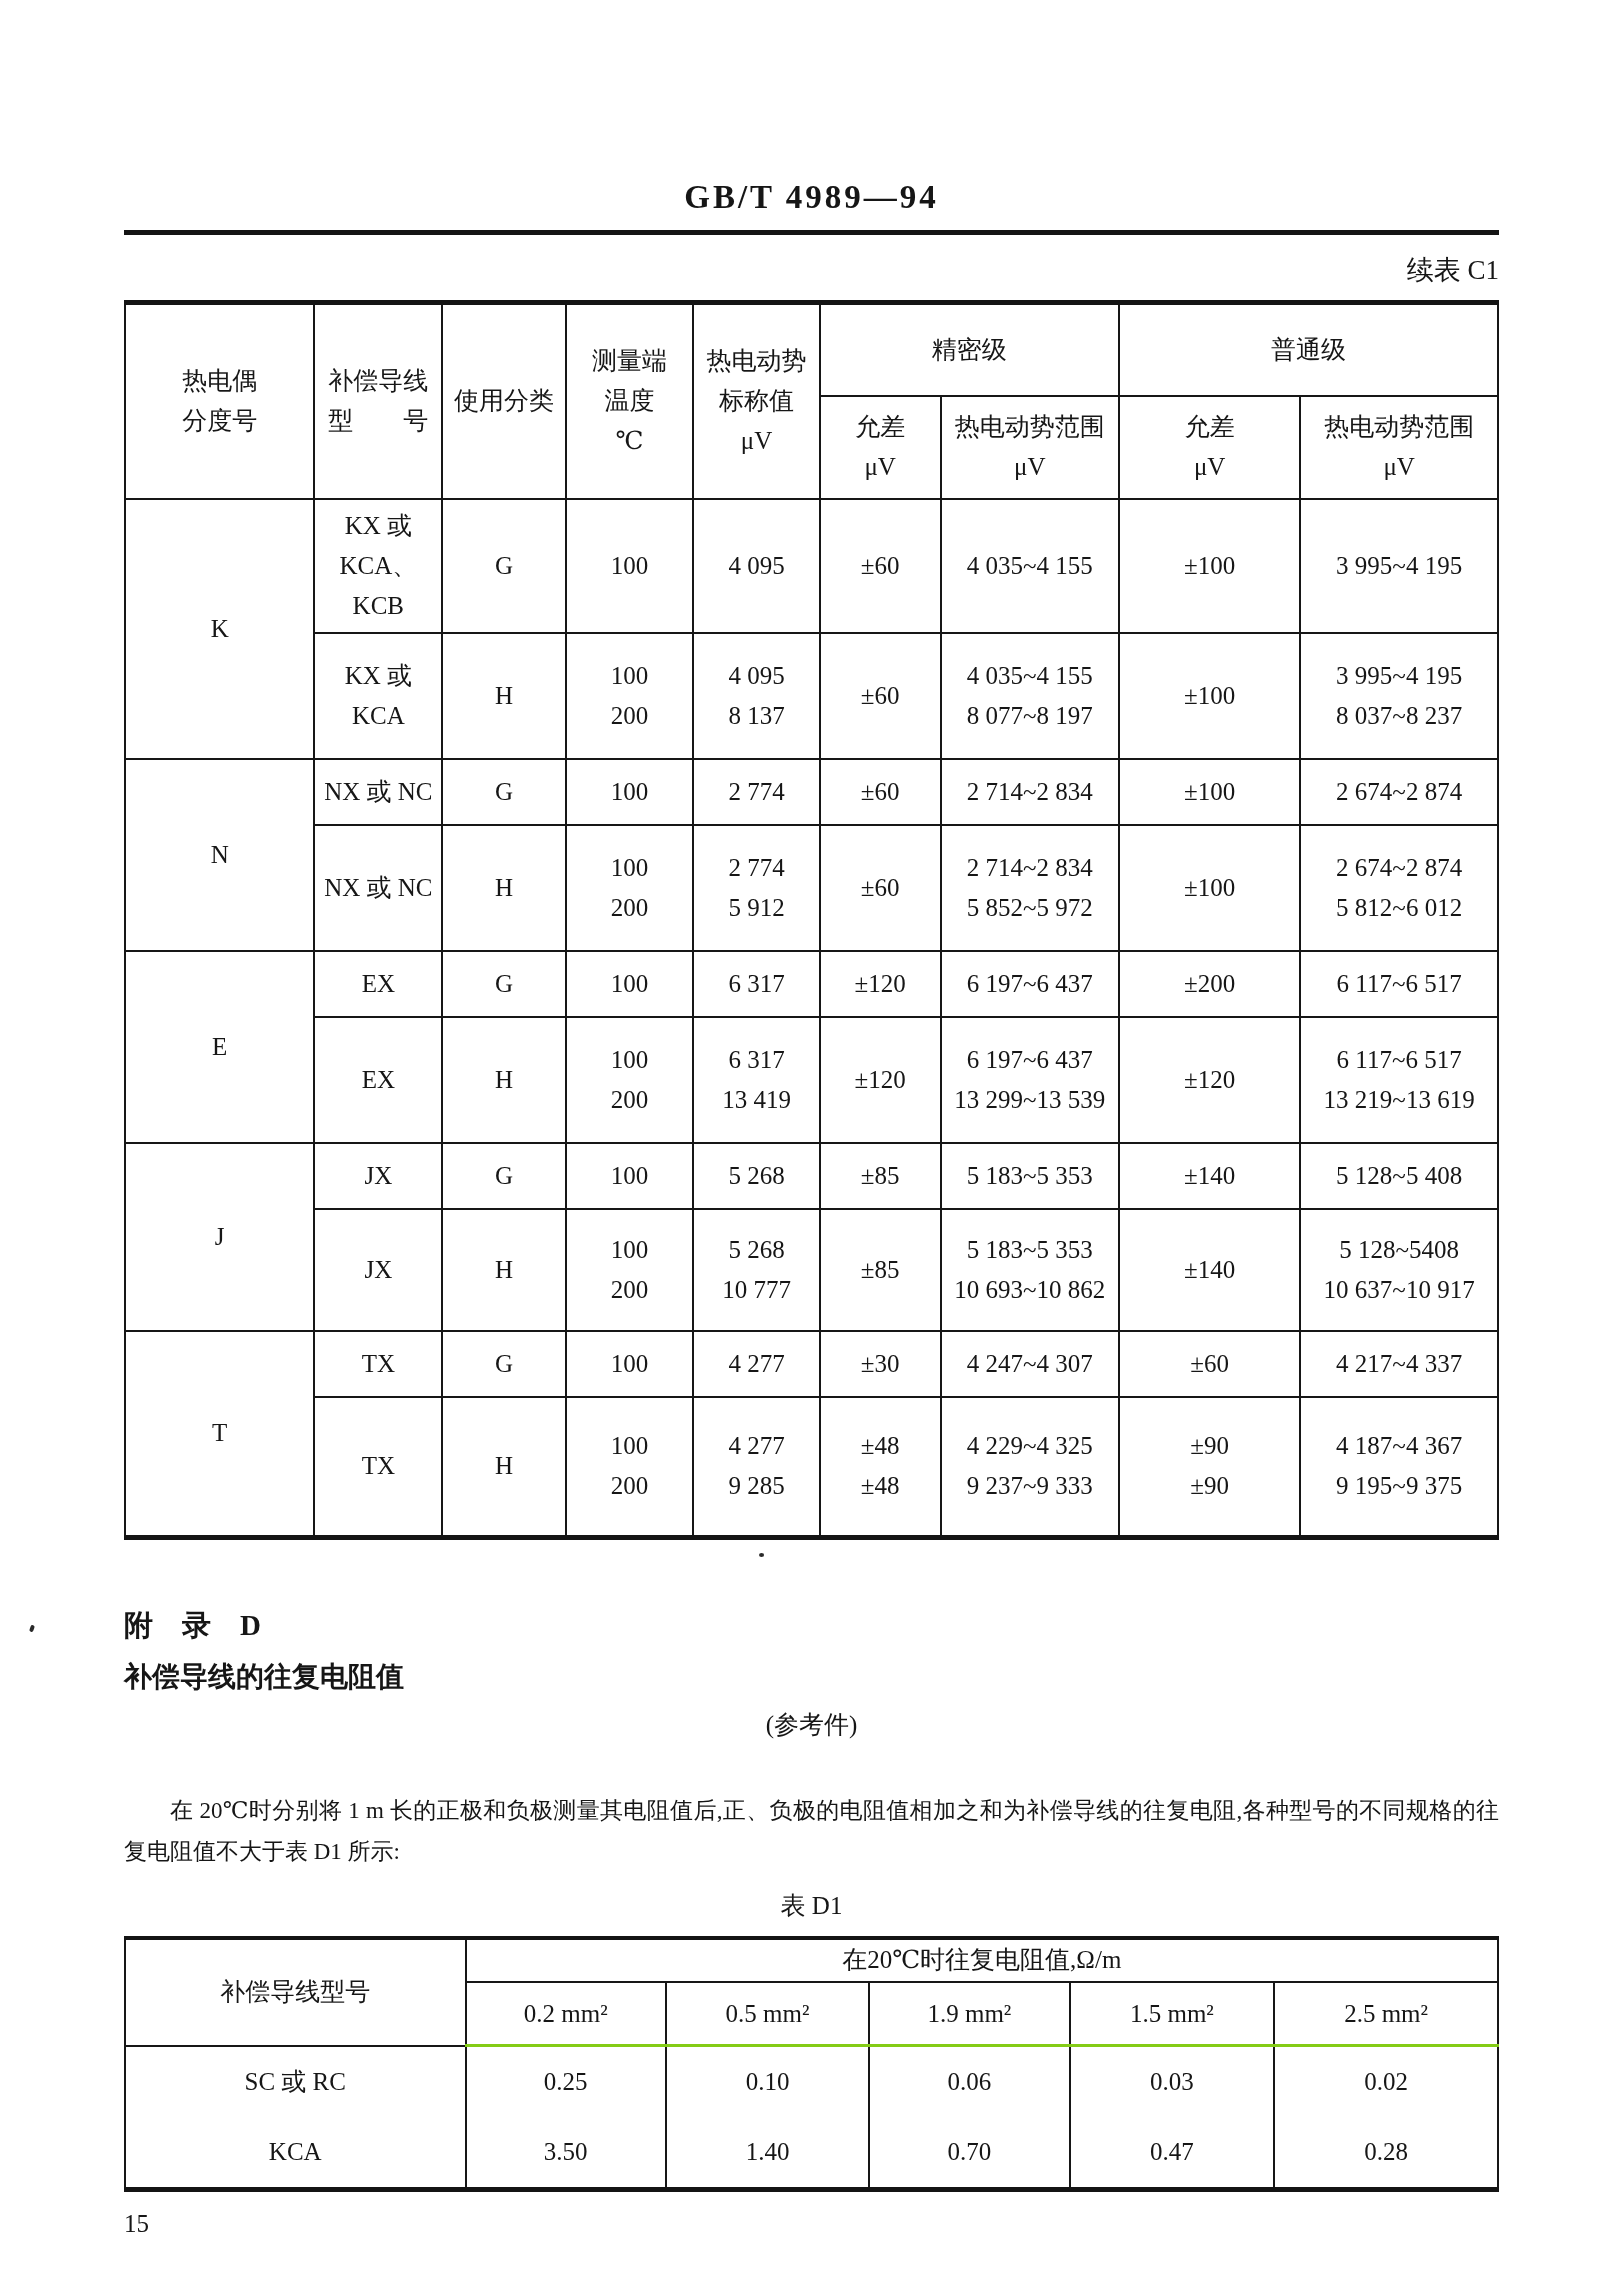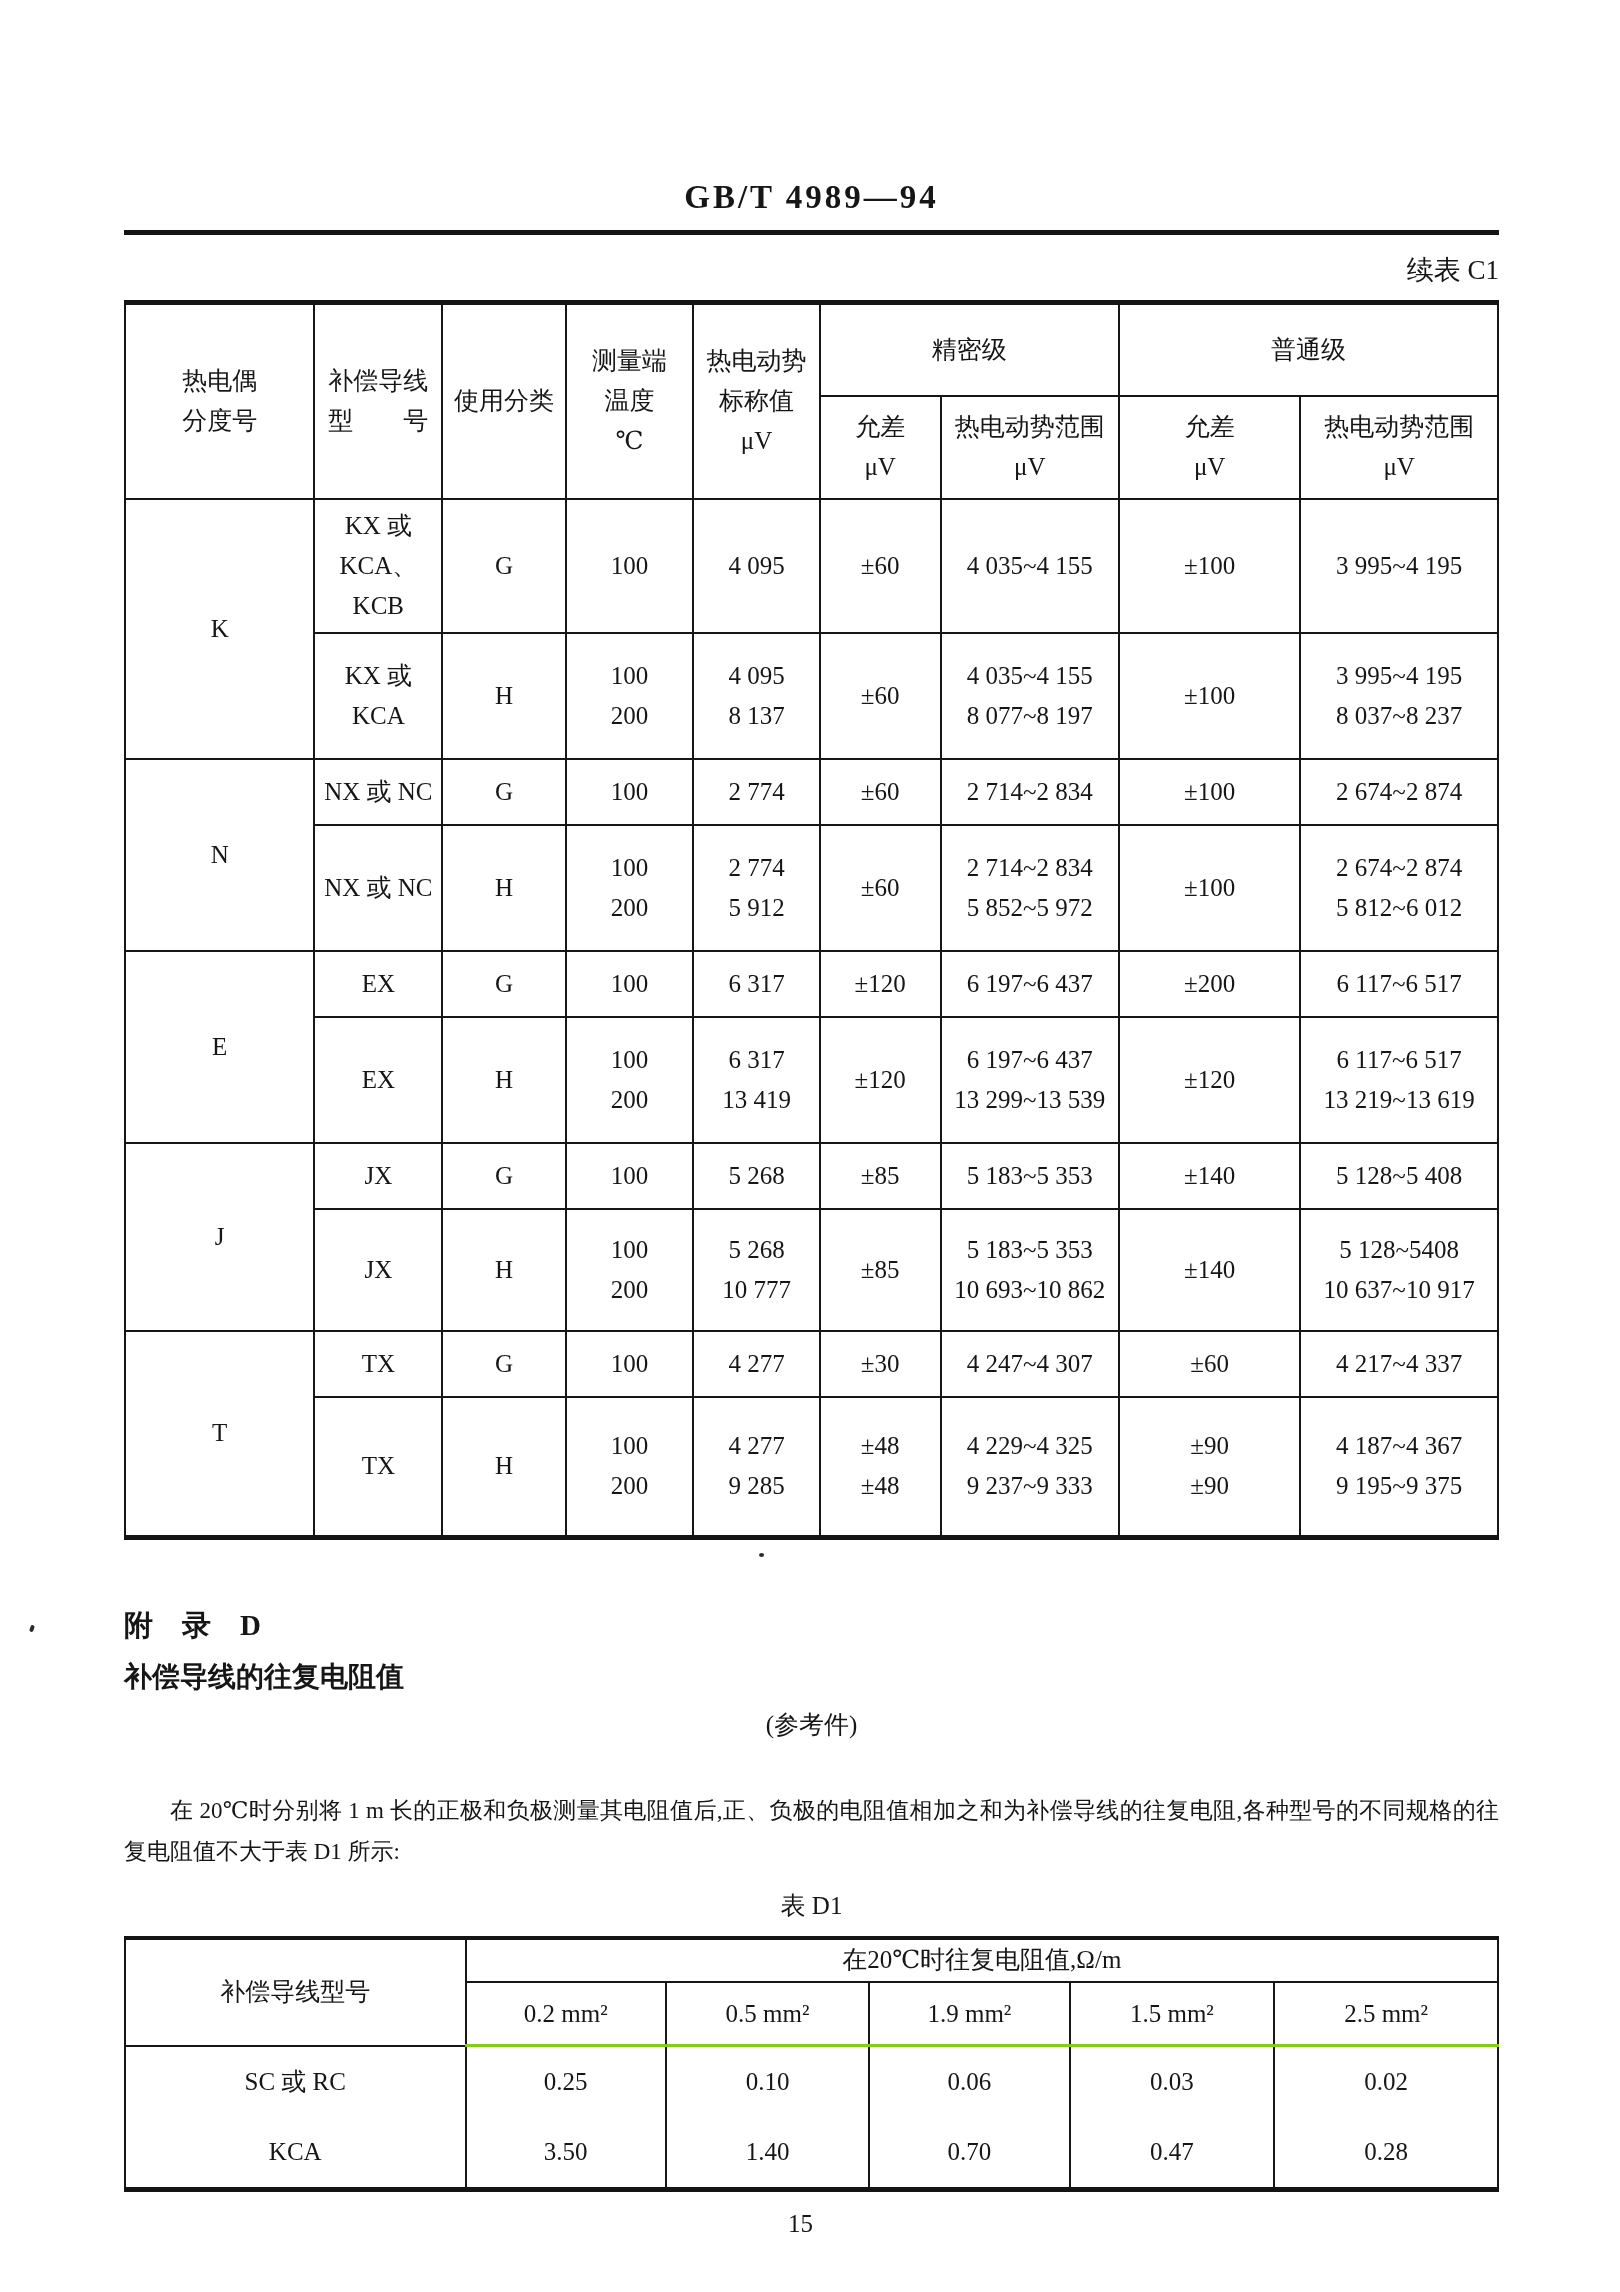--- a/index.html
+++ b/index.html
@@ -45,21 +45,21 @@
     font-size:23px;line-height:1.78;
     text-align:justify;
     text-indent:2em;
   }
   .d1-caption{margin-top:16px;text-align:center;font-size:25px;}
   .d1{margin-top:14px;border-top:4px solid #141414;border-bottom:5px solid #141414;}
   .d1-hd1{height:44px;}
   .d1-hd2{height:64px;}
   .d1-hd2 td{border-bottom:3px solid #84cc16;}
   .d1-body td{border-top:none;border-bottom:none;height:70px;}
-  .page-number{margin-top:18px;text-align:center;padding-right:22px;font-size:25px;}
+  .page-number{margin-top:18px;text-align:left;padding-right:22px;font-size:25px;}
   .speck{position:absolute;background:#2a2a2a;border-radius:50%;}
   .speck-1{left:759px;top:1553px;width:5px;height:4px;}
   .speck-2{left:30px;top:1625px;width:4px;height:7px;transform:rotate(20deg);border-radius:2px;}
 </style>
 </head>
 <body>
 
 <div class="page">
   <div class="content">
 

